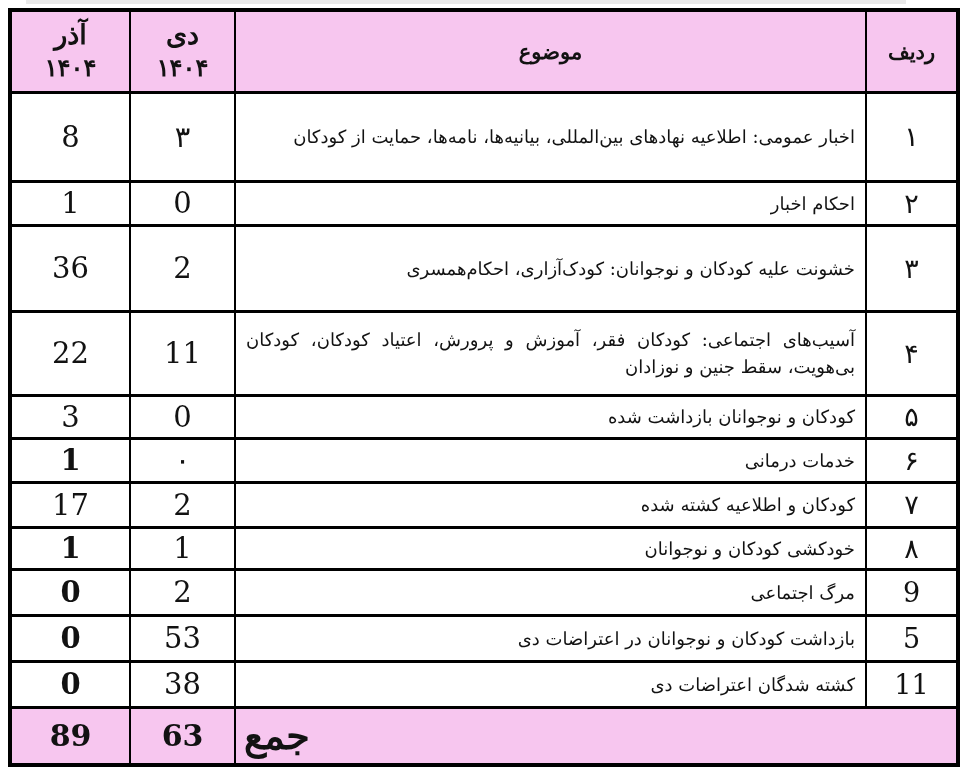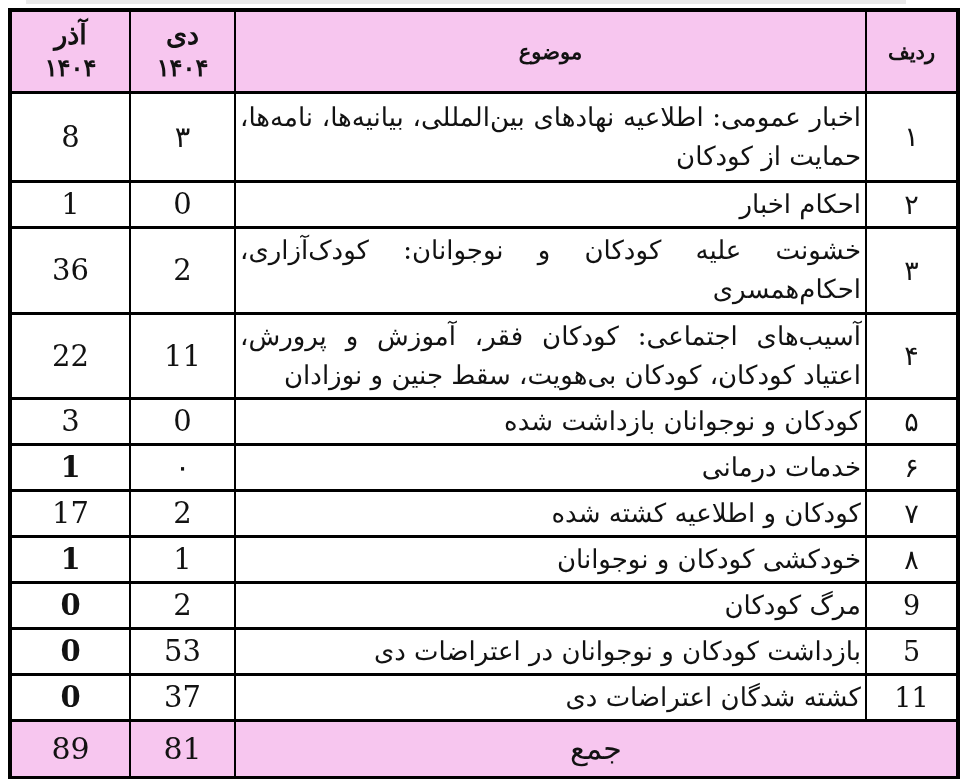--- a/index.html
+++ b/index.html
@@ -37,27 +37,27 @@
   tr.header-row{height:82px;}
   tr.r1{height:89px;} tr.r2{height:44px;} tr.r3{height:86px;}
   tr.r4{height:84px;} tr.r5{height:43px;} tr.r6{height:44px;}
   tr.r7{height:45px;} tr.r8{height:42px;} tr.r9{height:46px;}
   tr.r10{height:46px;} tr.r11{height:46px;}
   tr.footer-row{height:58px;}
 
   td.no-cell{text-align:center;font-size:27px;}
   td.subject-cell{
     text-align:justify;text-align-last:auto;
-    font-size:26px;line-height:1.5;padding:2px 4px;margin-left:11px;
+    font-size:18px;line-height:1.5;padding:2px 10px;margin-left:11px;
   }
   td.num-cell{text-align:center;font-size:29px;}
   td.bold, .bold{font-weight:bold;}
 
-  tr.footer-row td{background:var(--accent);font-weight:normal;}
-  td.sum-label-cell{text-align:center;font-size:30px;}
+  tr.footer-row td{background:var(--accent);font-weight:bold;}
+  td.sum-label-cell{text-align:left;font-size:38px;}
   tr.footer-row td.num-cell{font-size:30px;}
 
   .clip-artifact{
     position:absolute;left:926px;top:770px;width:30px;height:9px;
     overflow:hidden;
   }
 </style>
 </head>
 <body>
 
@@ -127,40 +127,40 @@
       <td class="num-cell">17</td>
     </tr>
     <tr class="r8">
       <td class="no-cell">۸</td>
       <td class="subject-cell">خودکشی کودکان و نوجوانان</td>
       <td class="num-cell">1</td>
       <td class="num-cell bold">1</td>
     </tr>
     <tr class="r9">
       <td class="no-cell">9</td>
-      <td class="subject-cell">مرگ کودکان</td>
+      <td class="subject-cell">مرگ اجتماعی</td>
       <td class="num-cell">2</td>
       <td class="num-cell bold">0</td>
     </tr>
     <tr class="r10">
       <td class="no-cell">5</td>
       <td class="subject-cell">بازداشت کودکان و نوجوانان در اعتراضات دی</td>
       <td class="num-cell">53</td>
       <td class="num-cell bold">0</td>
     </tr>
     <tr class="r11">
       <td class="no-cell">11</td>
       <td class="subject-cell">کشته شدگان اعتراضات دی</td>
-      <td class="num-cell">37</td>
+      <td class="num-cell">38</td>
       <td class="num-cell bold">0</td>
     </tr>
 
     <tr class="footer-row">
       <td colspan="2" class="sum-label-cell">جمع</td>
-      <td class="num-cell">81</td>
+      <td class="num-cell">63</td>
       <td class="num-cell">89</td>
     </tr>
   </tbody>
 </table>
 
 <div class="clip-artifact">
   <svg width="30" height="9" xmlns="http://www.w3.org/2000/svg">
     <path d="M2,8 L9,3 L10,8 Z" fill="#1a1a1a"></path>
     <path d="M12,6 q3,-4 6,0 q3,3 7,-1" stroke="#1a1a1a" stroke-width="2" fill="none"></path>
   </svg>

